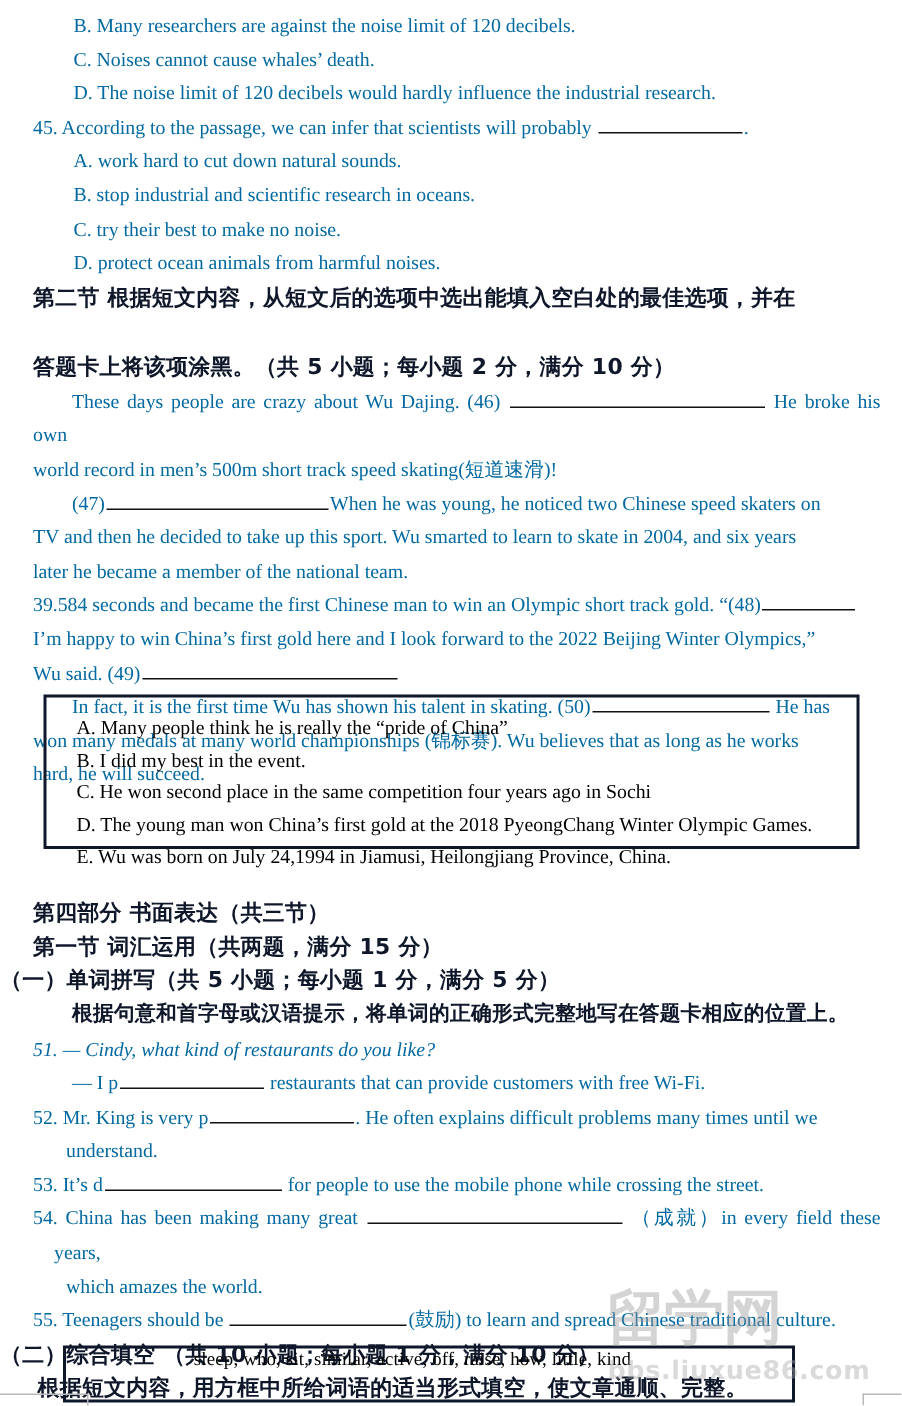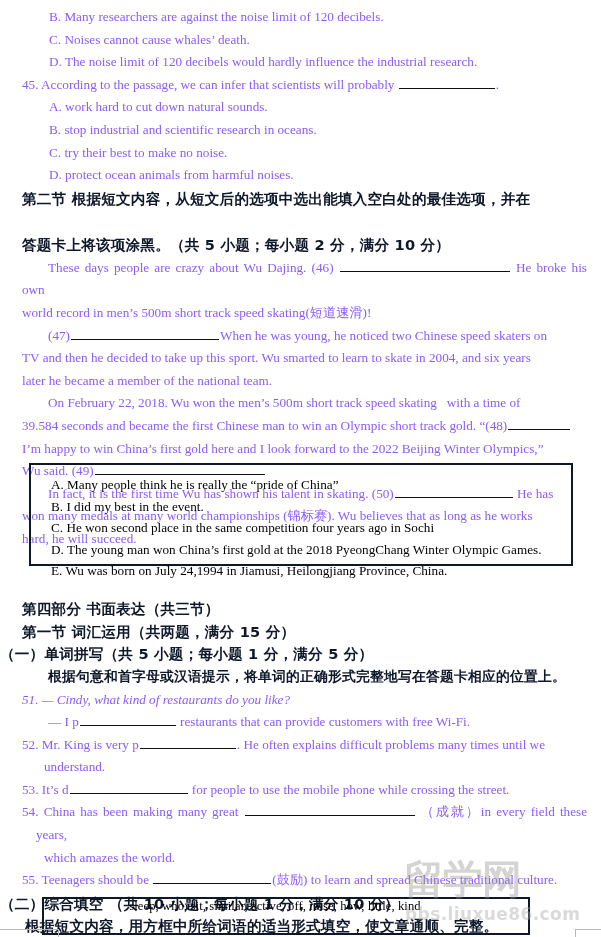--- a/index.html
+++ b/index.html
@@ -23,21 +23,21 @@
     box-sizing: border-box;
   }
 
   
   .en {
     font-family: "Liberation Serif", "DejaVu Serif", serif;
     font-size: 13.2px;
     line-height: 22.6px;
     text-align: justify;
     text-justify: inter-word;
-    color: #8b5cf6;
+    color: #0369a1;
   }
   .cn {
     font-family: "DejaVu Sans", "Liberation Sans", sans-serif;
     font-weight: bold;
     font-size: 14.6px;
     line-height: 22.5px;
     letter-spacing: 0.2px;
     color: #0f172a;
   }
 
@@ -206,24 +206,20 @@
       <span>He broke his own</span>
     </div>
     <div class="en para noind">world record in men’s 500m short track speed skating(短道速滑)!</div>
 
     <div class="en para">
       <span>(47)</span><span class="blank b-xl"></span><span>When he was young, he noticed two Chinese speed skaters on</span>
     </div>
     <div class="en para noind">TV and then he decided to take up this sport. Wu smarted to learn to skate in 2004, and six years</div>
     <div class="en para noind">later he became a member of the national team.</div>
 
-    <div class="en para">
-      <span>On February 22, 2018. Wu won the men’s 500m short track speed skating</span>
-      &nbsp; <span>with a time of</span>
-    </div>
     <div class="en para noind">
       <span>39.584 seconds and became the first Chinese man to win an Olympic short track gold. “(48)</span><span class="blank b-sm"></span>
     </div>
     <div class="en para noind">I’m happy to win China’s first gold here and I look forward to the 2022 Beijing Winter Olympics,”</div>
     <div class="en para noind">
       <span>Wu said. (49)</span><span class="blank b-xxl"></span>
     </div>
 
     <div class="en para">
       <span>In fact, it is the first time Wu has shown his talent in skating. (50)</span><span class="blank b-lg"></span>

